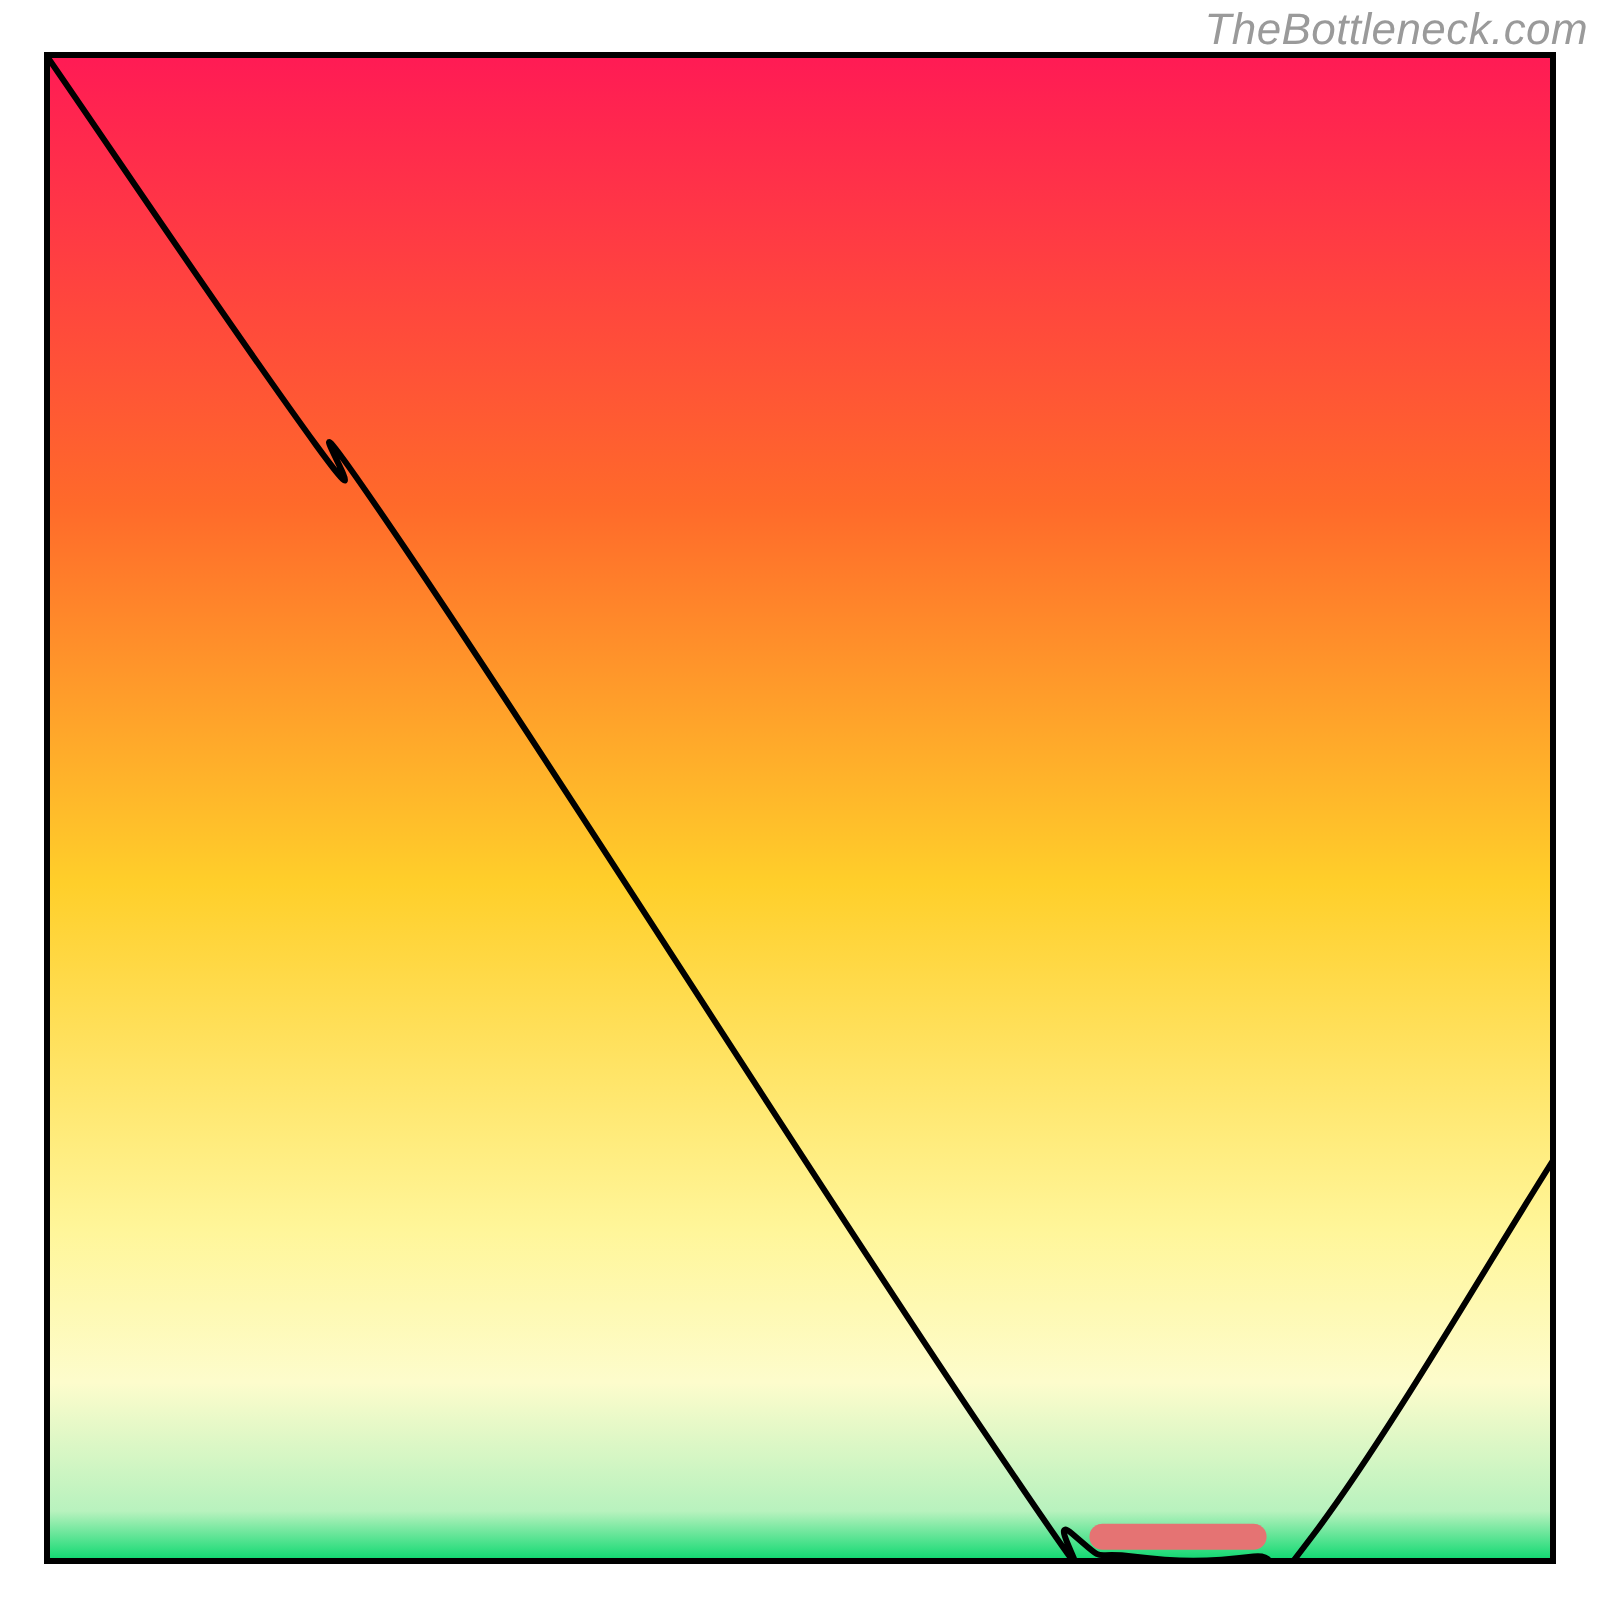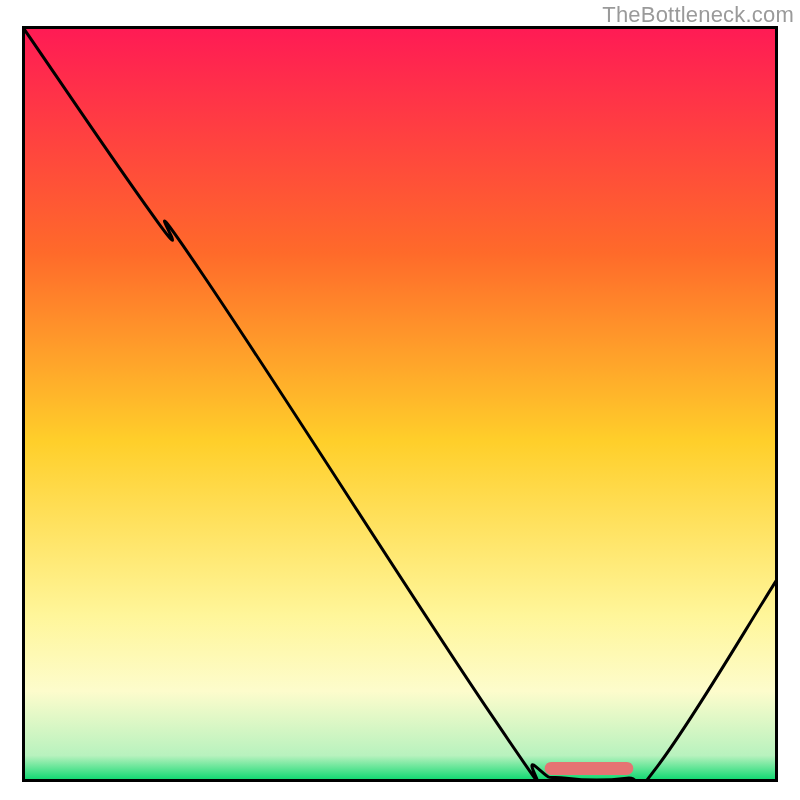--- a/index.html
+++ b/index.html
@@ -7,20 +7,21 @@
     padding: 0;
     width: 800px;
     height: 800px;
     background: #ffffff;
     font-family: Arial, Helvetica, sans-serif;
   }
   .wrap {
     position: relative;
     width: 800px;
     height: 800px;
+    font-style: italic;
   }
   .watermark {
     position: absolute;
     top: 2px;
     right: 6px;
     color: #9a9a9a;
     font-size: 22px;
     font-weight: 500;
     letter-spacing: 0.2px;
   }

